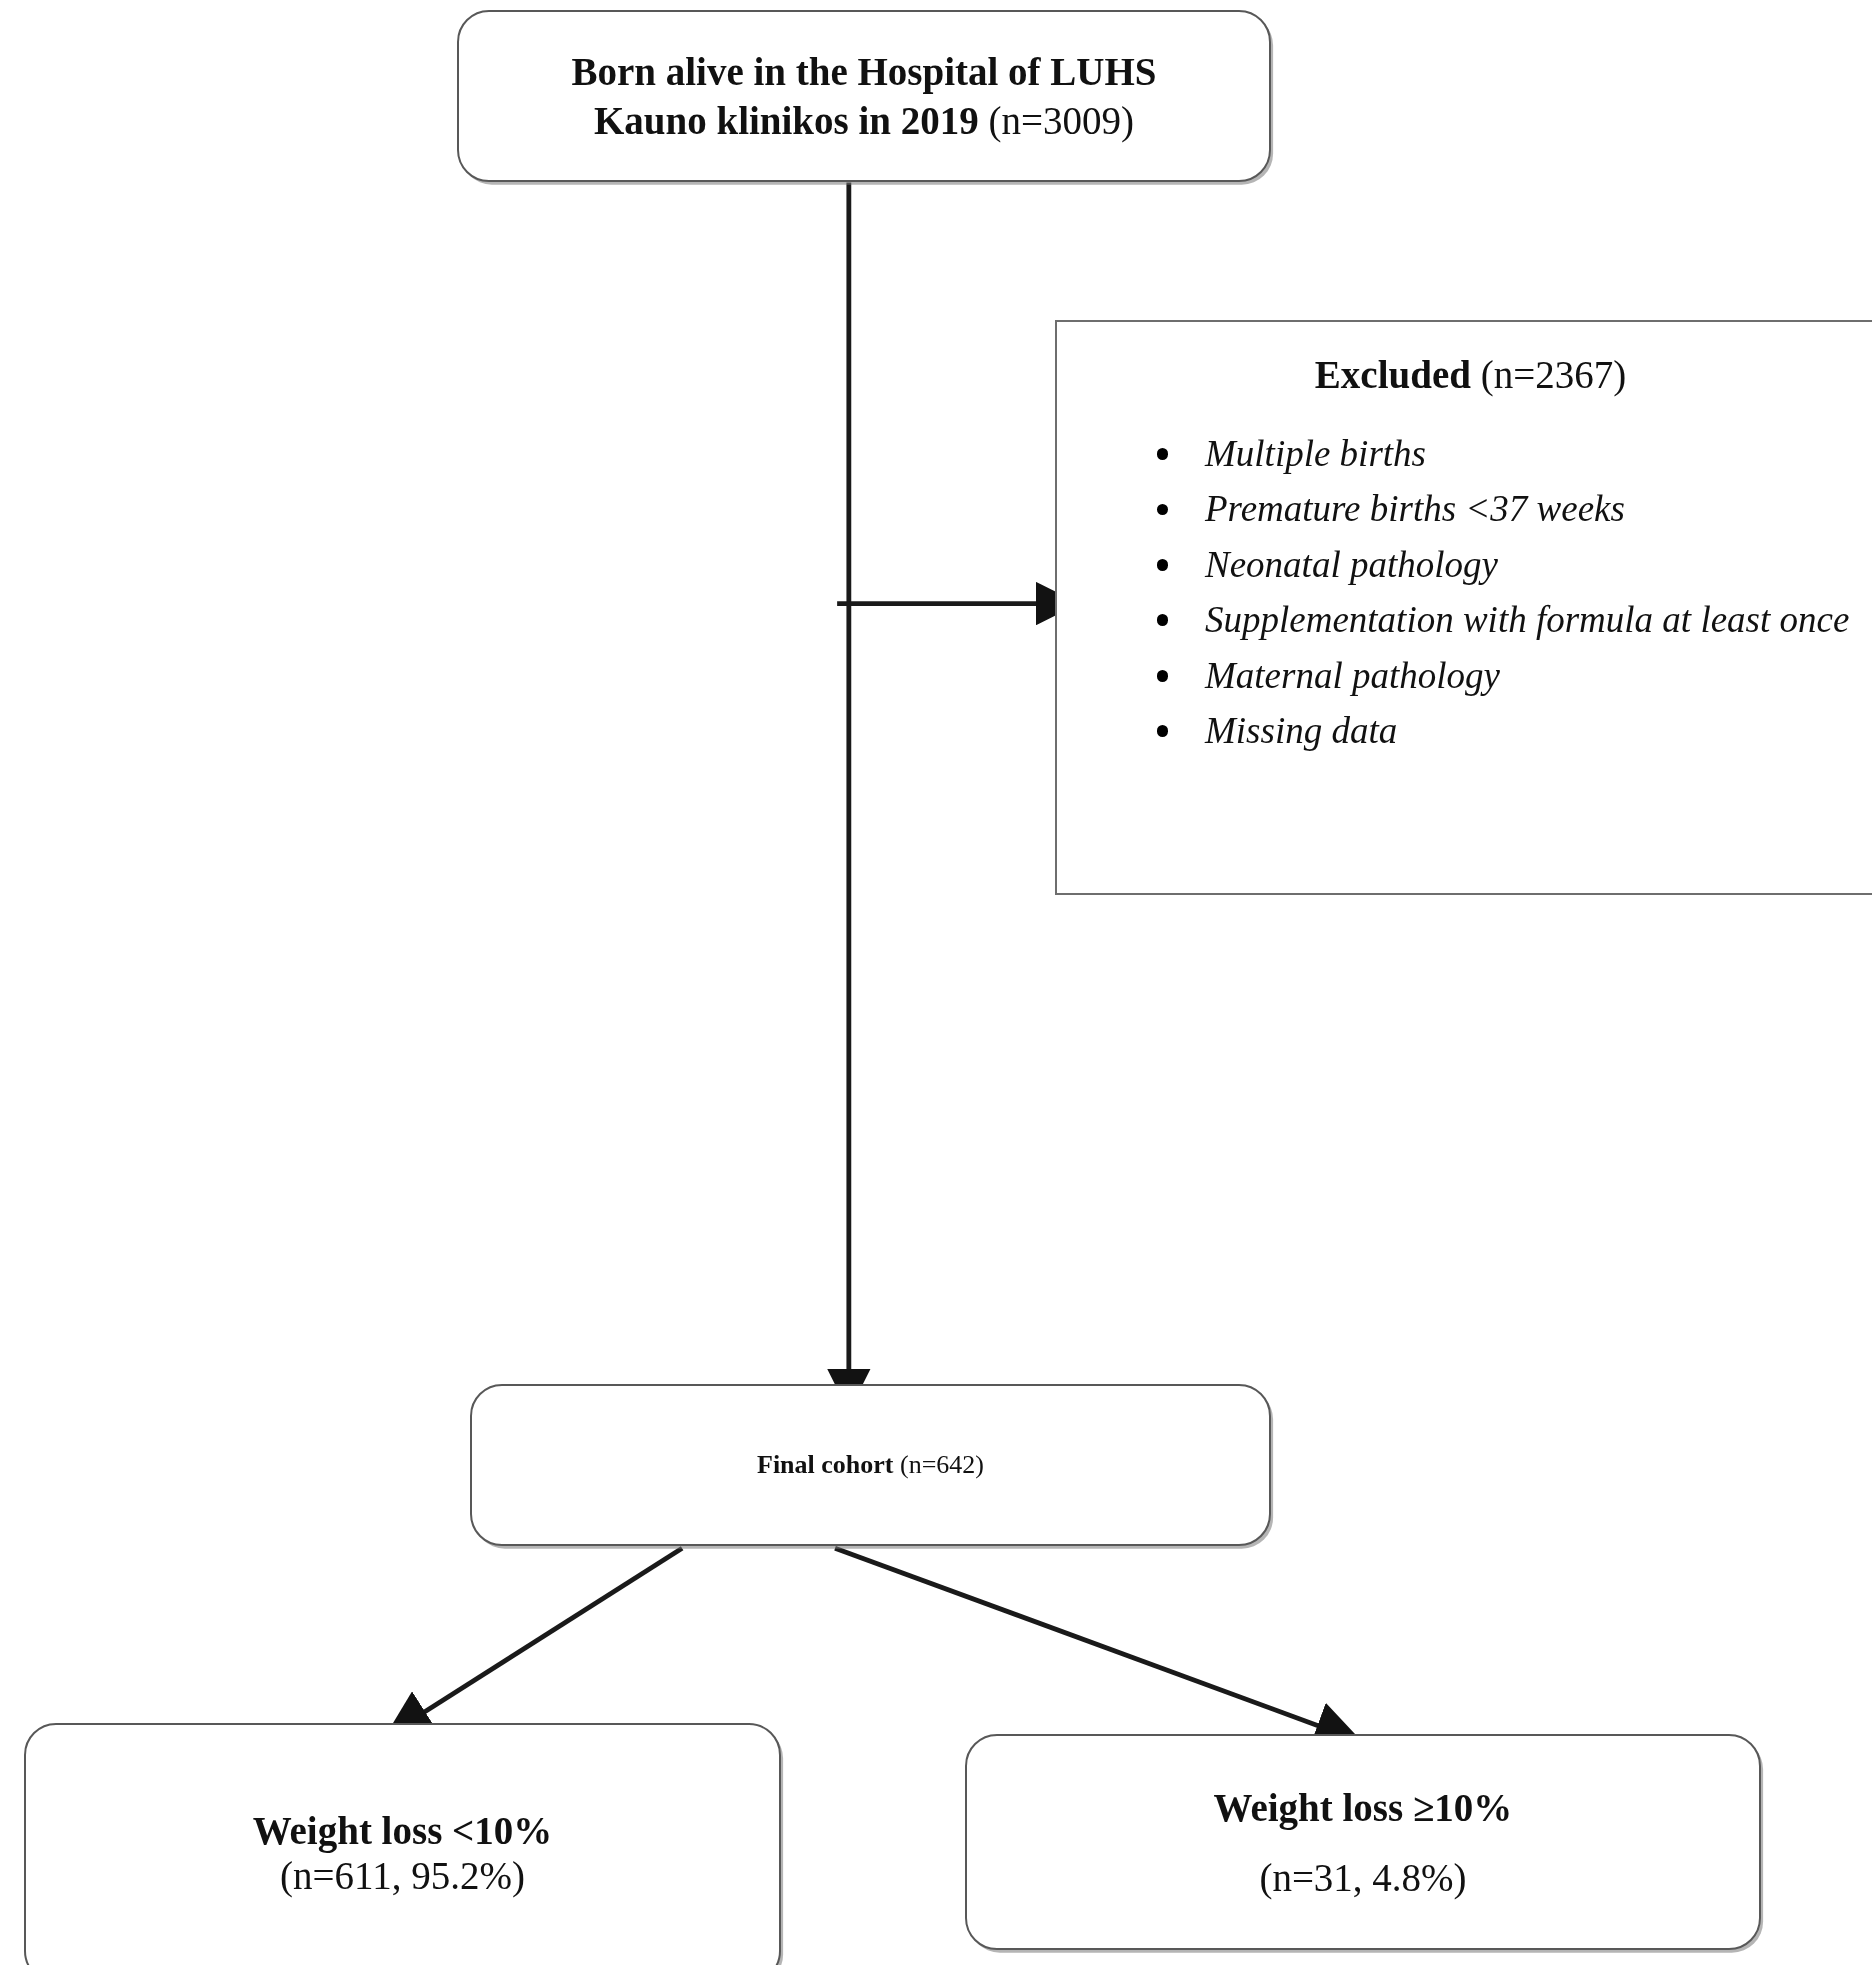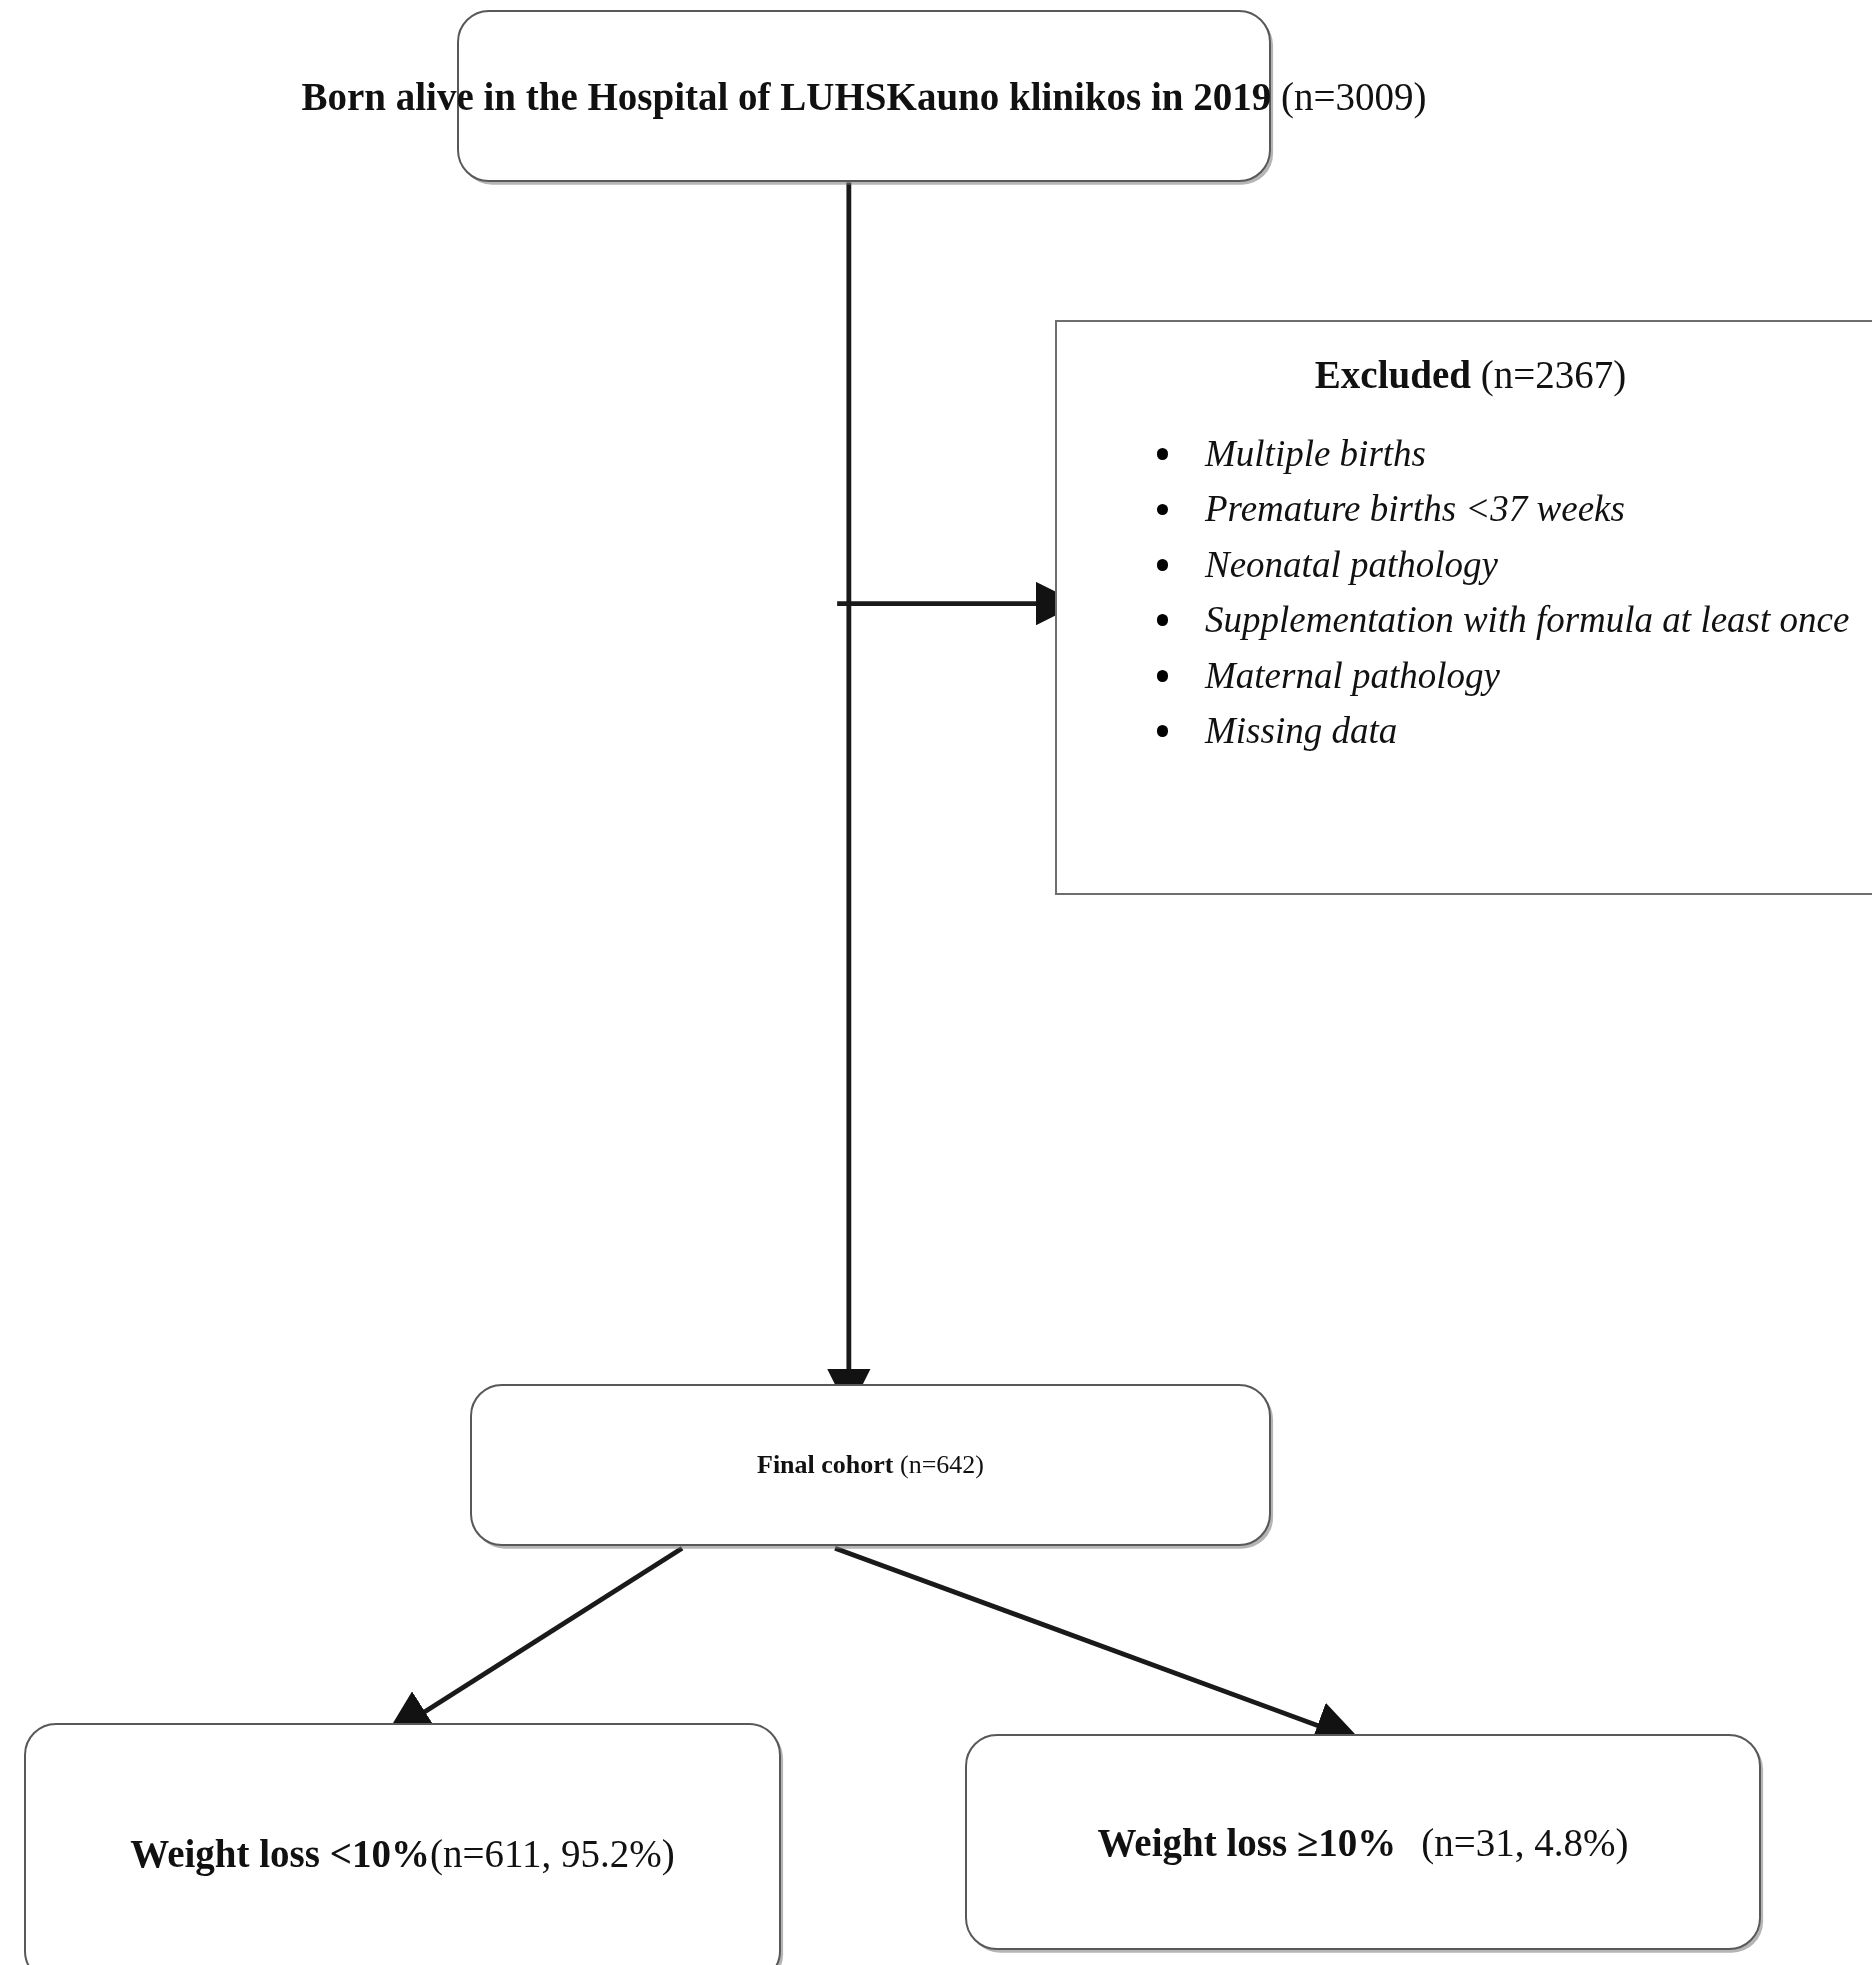--- a/index.html
+++ b/index.html
@@ -24,21 +24,21 @@
     top: 0;
     left: 0;
     width: 1872px;
     height: 1965px;
   }
   .node-box {
     position: absolute;
     box-sizing: border-box;
     background: #ffffff;
     display: flex;
-    flex-direction: row;
+    flex-direction: column;
     align-items: center;
     justify-content: center;
   }
   .rounded-node {
     border: 2.1px solid #585858;
     border-radius: 32px;
     box-shadow: 2.8px 3.4px 0 -0.7px rgba(120,120,120,0.55);
   }
   .square-node {
     border: 2.8px solid #6e6e6e;

